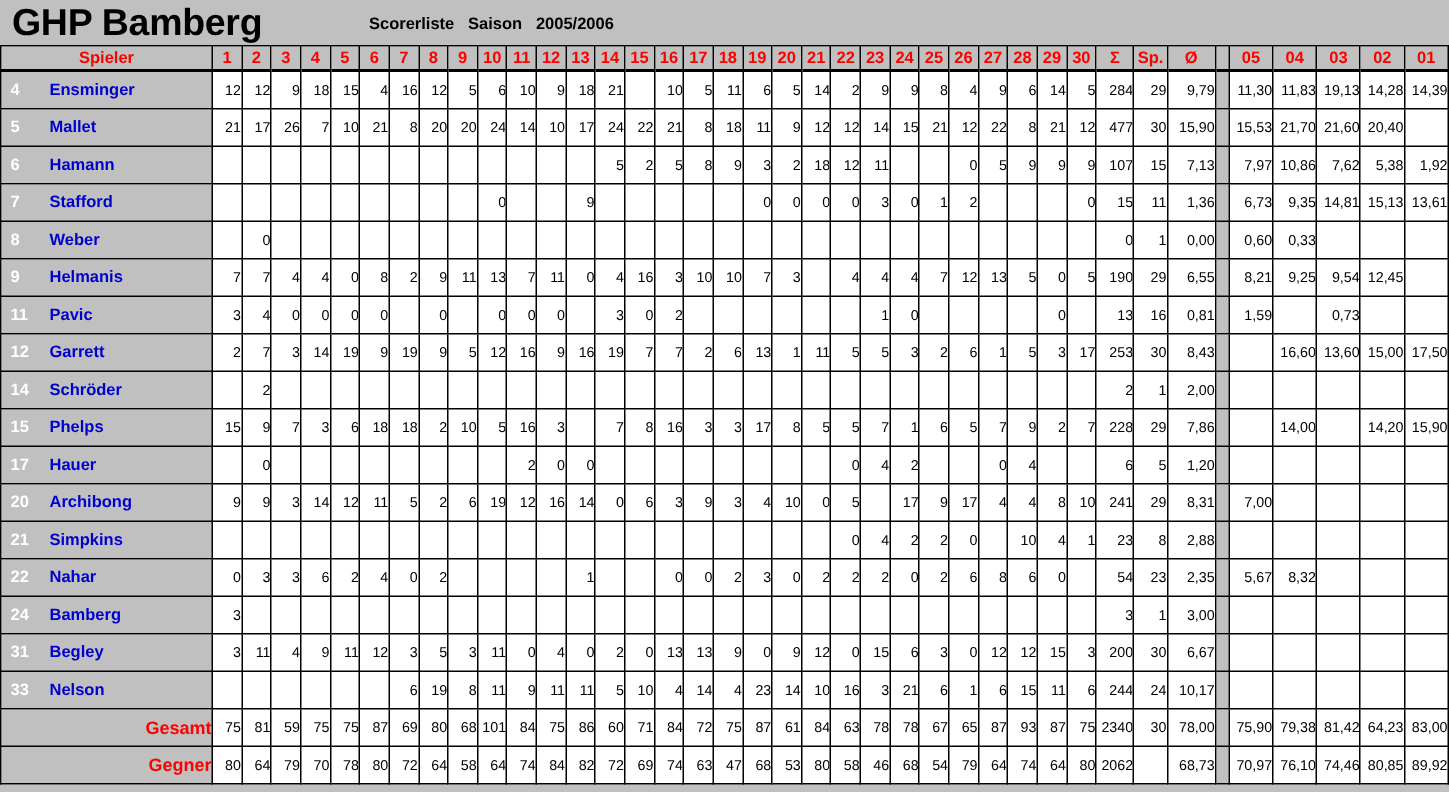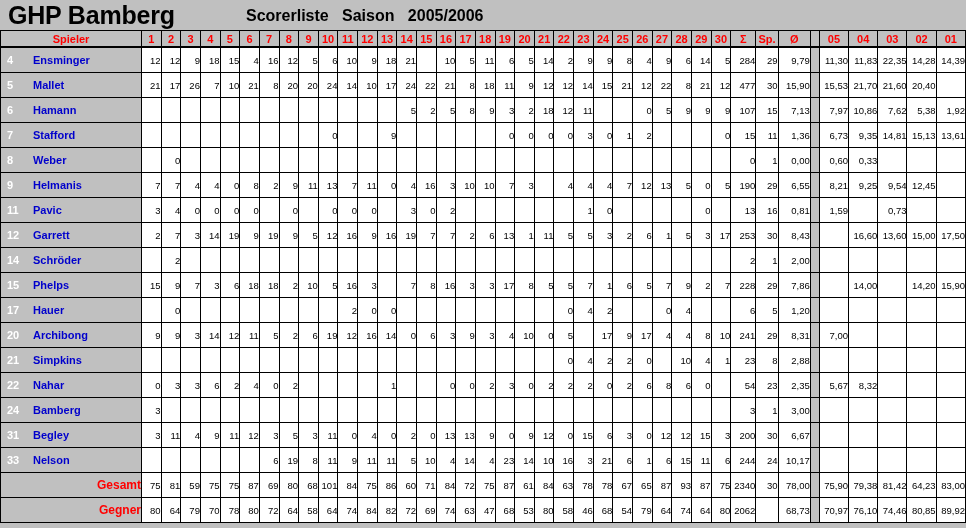--- a/index.html
+++ b/index.html
@@ -16,21 +16,21 @@
     position:relative;height:30px;width:966px;
     background:#c0c0c0;
   }
   .title-main{
     position:absolute;left:8px;top:0px;
     font-size:25px;font-weight:bold;color:#000;
     letter-spacing:-0.2px;line-height:30px;
   }
   .title-sub{
     position:absolute;left:246px;top:0px;
-    font-size:16px;font-weight:bold;color:#000;
+    font-size:11px;font-weight:bold;color:#000;
     line-height:32px;white-space:pre;
   }
 
   
   table.sheet{
     border-collapse:collapse;
     table-layout:fixed;
     width:966px;
     font-size:9px;
     color:#000;
@@ -248,21 +248,21 @@
           <td class="num">9</td>
           <td class="num">6</td>
           <td class="num">14</td>
           <td class="num">5</td>
           <td class="num sep-left">284</td>
           <td class="num">29</td>
           <td class="num">9,79</td>
           <td class="spacer"></td>
           <td class="num">11,30</td>
           <td class="num">11,83</td>
-          <td class="num">22,35</td>
+          <td class="num">19,13</td>
           <td class="num">14,28</td>
           <td class="num">14,39</td>
         </tr>
         <tr>
           <td class="pname">
             <span class="pn-wrap">
               <span class="pn-num">5</span>
               <span class="pn-name">Mallet</span>
             </span>
           </td>

